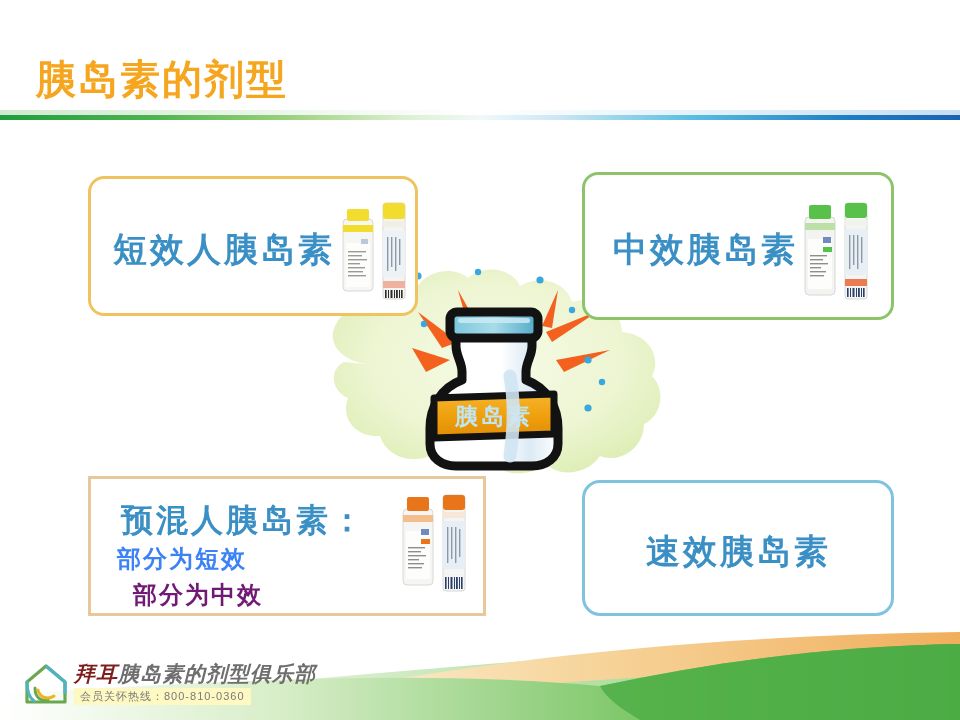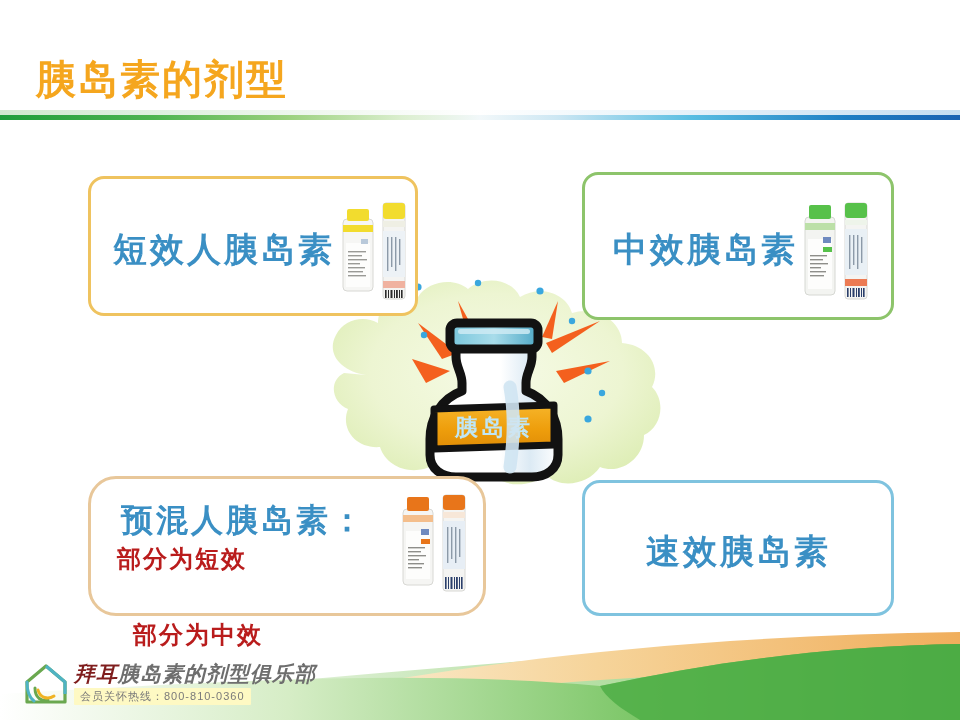--- a/index.html
+++ b/index.html
@@ -23,21 +23,21 @@
   .header-rule{
     position:absolute;left:0;top:89px;width:960px;height:5px;
     background:linear-gradient(to right,#1E9D3C 0%,#4DB44F 16%,#9BD17E 30%,#DCEFD0 42%,#F2F8FA 50%,#CDE7F3 58%,#59BEE2 72%,#1E7FC4 88%,#1B63B2 100%);
   }
   .header-rule-soft{
     position:absolute;left:0;top:84px;width:960px;height:5px;
     background:linear-gradient(to right,rgba(120,190,120,.35) 0%,rgba(200,230,200,.25) 35%,rgba(255,255,255,0) 50%,rgba(180,220,240,.25) 65%,rgba(90,160,215,.35) 100%);
   }
 
   
-  .blob-wrap{position:absolute;left:300px;top:279px;width:380px;height:210px;}
+  .blob-wrap{position:absolute;left:300px;top:268px;width:380px;height:210px;}
   .blob-wrap svg{display:block;}
 
   
   .box{position:absolute;background:#ffffff;box-sizing:border-box;}
   .box .label{
     color:#3A8FC4;
     font-weight:bold;
     white-space:nowrap;
     letter-spacing:3px;
   }
@@ -62,30 +62,30 @@
   #box-mid .shadow{
     position:absolute;left:6px;top:6px;right:-6px;bottom:-6px;
     border-right:6px solid #3FA535;border-bottom:6px solid #3FA535;
     border-radius:16px;z-index:-1;
   }
   #box-mid .label{position:absolute;left:28px;top:52px;font-size:34px;}
 
   
   #box-premix{
     left:88px;top:476px;width:398px;height:140px;
-    border:3px solid #E8C79A;border-radius:28px;
+    border:3px solid #E8C79A;border-radius:0;
   }
   #box-premix .shadow{
     position:absolute;left:6px;top:6px;right:-6px;bottom:-6px;
     border-right:6px solid #C9661B;border-bottom:6px solid #C9661B;
     border-radius:16px;z-index:-1;
   }
   #box-premix .label{position:absolute;left:30px;top:20px;font-size:32px;}
-  #box-premix .sub1{position:absolute;left:26px;top:64px;font-size:24px;color:#b91c1c;font-weight:bold;letter-spacing:2px;}
-  #box-premix .sub2{position:absolute;left:42px;top:100px;font-size:24px;color:#b91c1c;font-weight:bold;letter-spacing:2px;margin-top:40px;}
+  #box-premix .sub1{position:absolute;left:26px;top:64px;font-size:24px;color:#3b82f6;font-weight:bold;letter-spacing:2px;}
+  #box-premix .sub2{position:absolute;left:42px;top:100px;font-size:24px;color:#701a75;font-weight:bold;letter-spacing:2px;}
 
   
   #box-rapid{
     left:582px;top:480px;width:312px;height:136px;
     border:3px solid #7FC3DF;border-radius:18px;
   }
   #box-rapid .shadow{
     position:absolute;left:6px;top:6px;right:-6px;bottom:-6px;
     border-right:6px solid #2E8CC0;border-bottom:6px solid #2E8CC0;
     border-radius:18px;z-index:-1;

